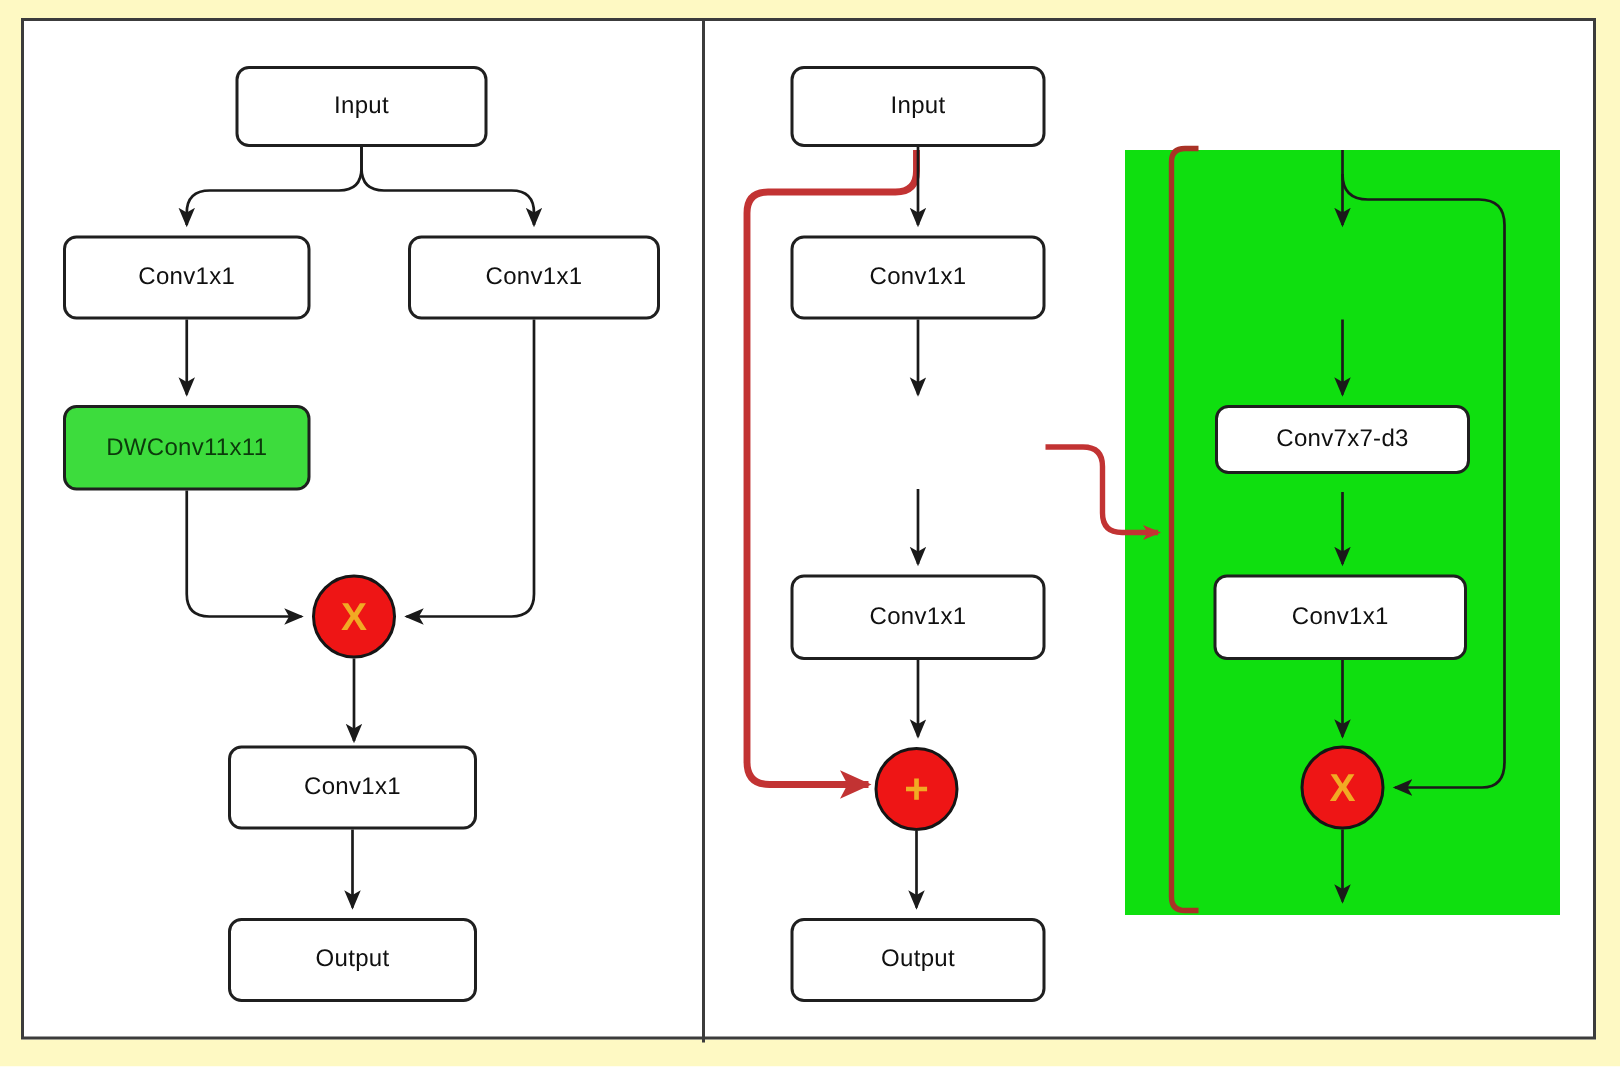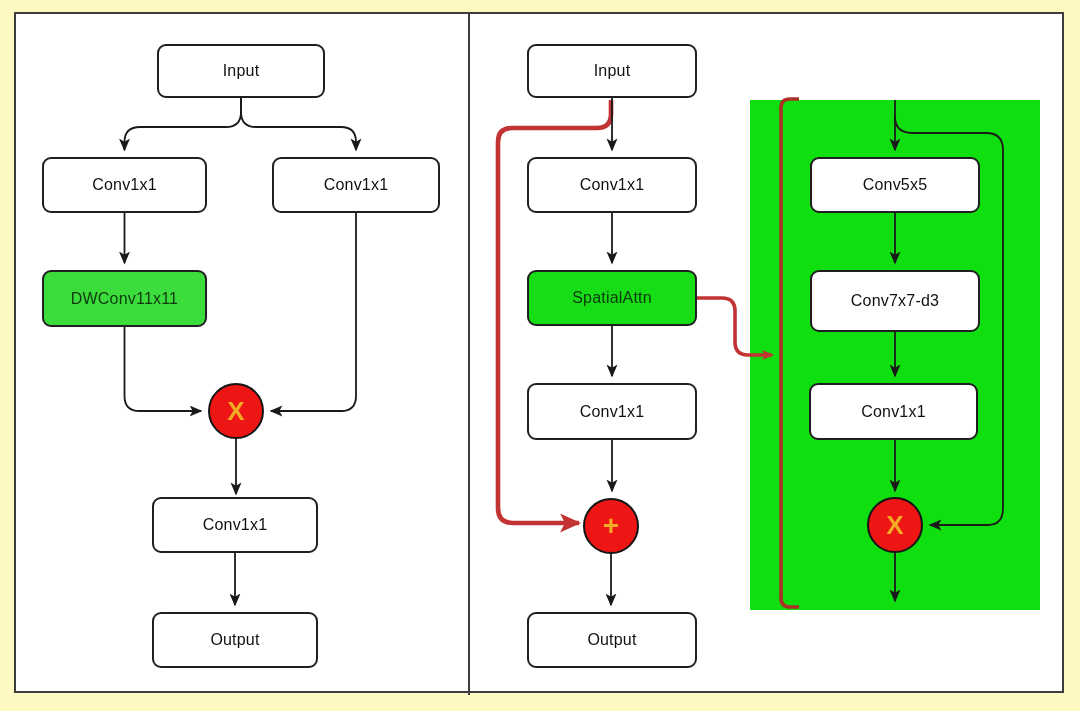--- a/index.html
+++ b/index.html
@@ -92,23 +92,21 @@
   <div class="node" style="left:157px;top:44px;width:168px;height:54px;">Input</div>
   <div class="node" style="left:42px;top:157px;width:165px;height:56px;">Conv1x1</div>
   <div class="node" style="left:272px;top:157px;width:168px;height:56px;">Conv1x1</div>
   <div class="node green-a" style="left:42px;top:270px;width:165px;height:57px;">DWConv11x11</div>
   <div class="op mul" style="left:208px;top:383px;">X</div>
   <div class="node" style="left:152px;top:497px;width:166px;height:56px;">Conv1x1</div>
   <div class="node" style="left:152px;top:612px;width:166px;height:56px;">Output</div>
 
   <div class="node" style="left:527px;top:44px;width:170px;height:54px;">Input</div>
   <div class="node" style="left:527px;top:157px;width:170px;height:56px;">Conv1x1</div>
-  <div class="node green-b" style="left:527px;top:270px;width:170px;height:56px;">SpatialAttn</div>
   <div class="node" style="left:527px;top:383px;width:170px;height:57px;">Conv1x1</div>
   <div class="op" style="left:583px;top:498px;">+</div>
   <div class="node" style="left:527px;top:612px;width:170px;height:56px;">Output</div>
 
-  <div class="node" style="left:810px;top:157px;width:170px;height:56px;">Conv5x5</div>
-  <div class="node" style="left:810px;top:270px;width:170px;height:62px;">Conv7x7-d3</div>
+  <div class="node" style="left:810px;top:270px;width:170px;height:46px;">Conv7x7-d3</div>
   <div class="node" style="left:809px;top:383px;width:169px;height:57px;">Conv1x1</div>
   <div class="op mul" style="left:867px;top:497px;">X</div>
 
 </div>
 
 </body></html>

